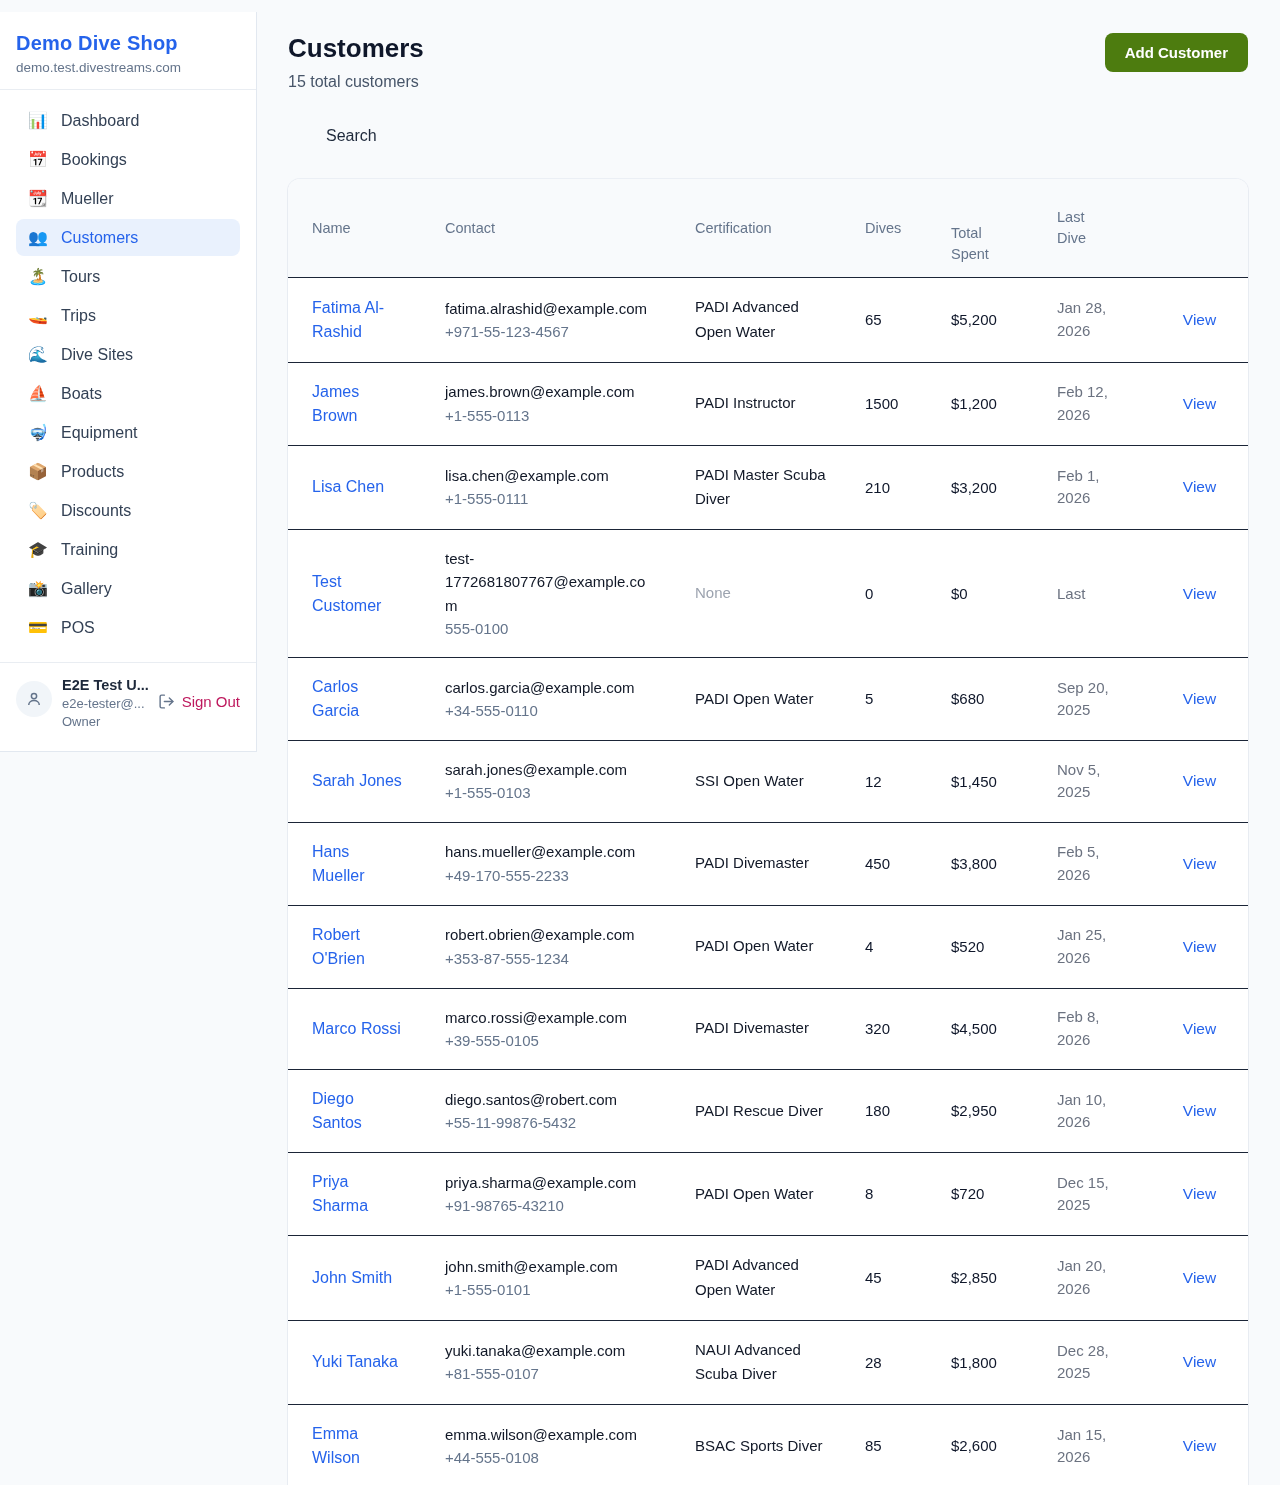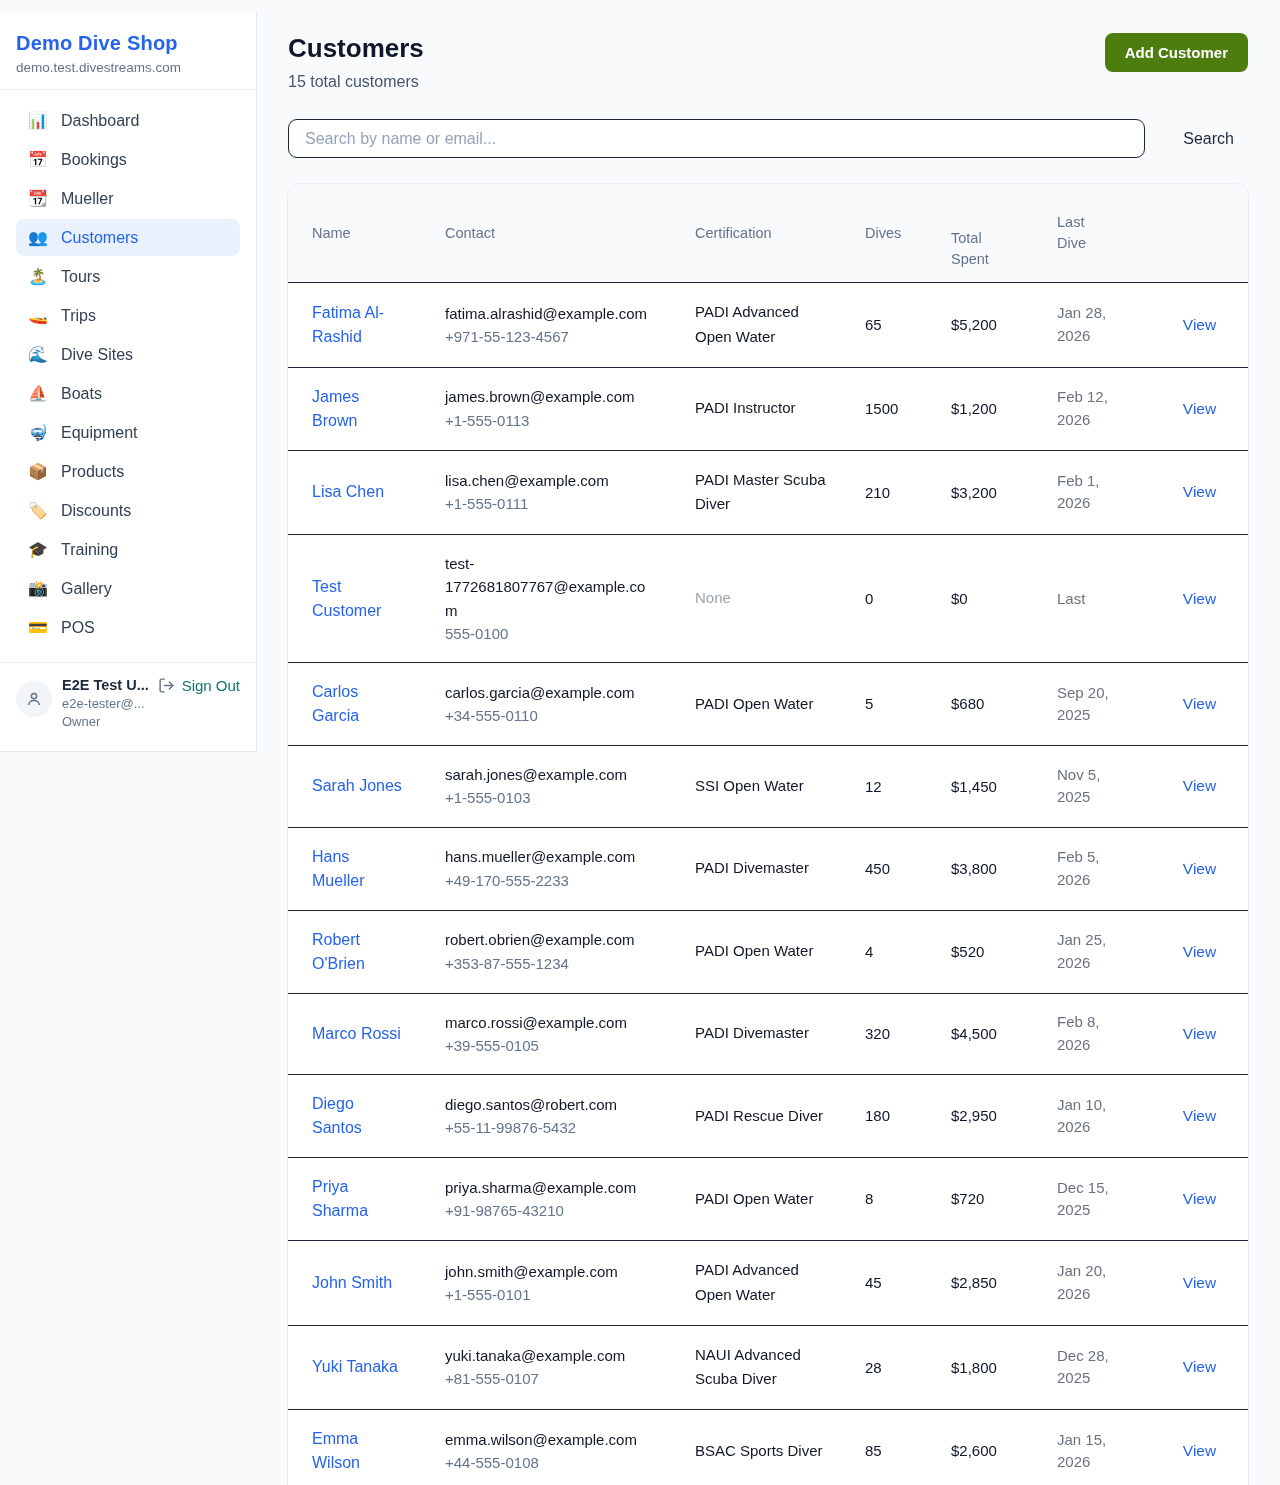--- a/index.html
+++ b/index.html
@@ -17,22 +17,22 @@
     color:#334155; font-size:16px; cursor:pointer; margin-bottom:2px; }
   .nav-item .ico { width:20px; text-align:center; font-size:16px; }
   .nav-item.active { background:#e9f1fd; color:#2563eb; }
   .user-box { border-top:1px solid #e9edf2; margin-top:4px; padding:14px 16px;
     display:flex; align-items:flex-start; gap:10px; }
   .avatar { width:36px; height:36px; border-radius:50%; background:#f1f5f9; flex:0 0 auto;
     display:flex; align-items:center; justify-content:center; margin-top:4px; }
   .user-meta { min-width:0; }
   .user-name { font-size:14.5px; font-weight:bold; color:#1e293b; white-space:nowrap; }
   .user-email, .user-role { font-size:13px; color:#64748b; margin-top:3px; white-space:nowrap; }
-  .signout { margin-left:auto; display:flex; align-items:center; gap:7px; color:#0f766e;
-    font-size:15px; cursor:pointer; white-space:nowrap; }
+  .signout { margin-left:auto; display:flex; align-items:center; gap:7px; color:#be185d;
+    font-size:15px; cursor:pointer; margin-top:16px; white-space:nowrap; }
 
   
   .main { position:absolute; left:288px; top:0; width:960px; padding-top:33px; }
   .page-head { display:flex; align-items:flex-start; justify-content:space-between; }
   .page-title { font-size:26px; font-weight:bold; color:#0f172a; }
   .page-sub { font-size:16px; color:#475569; margin-top:9px; }
   .btn-primary { background:#4d7c0f; color:#fff; border:none; border-radius:8px;
     font-size:15px; font-weight:bold; padding:11px 20px; cursor:pointer;
     font-family:"Liberation Sans", sans-serif; }
   .search-row { display:flex; align-items:center; margin-top:28px; }
@@ -176,21 +176,20 @@
 <main class="main">
   <div class="page-head">
     <div>
       <h1 class="page-title">Customers</h1>
       <div class="page-sub">15 total customers</div>
     </div>
     <button class="btn-primary">Add Customer</button>
   </div>
 
   <div class="search-row">
-    <input class="search-input" type="text" placeholder="Search by name or email..." style="">
     <button class="btn-search">Search</button>
   </div>
 
   <div class="card">
     <table>
       <colgroup>
         <col class="c-name">
           <col class="c-contact">
           <col class="c-cert">
           <col class="c-dives">

